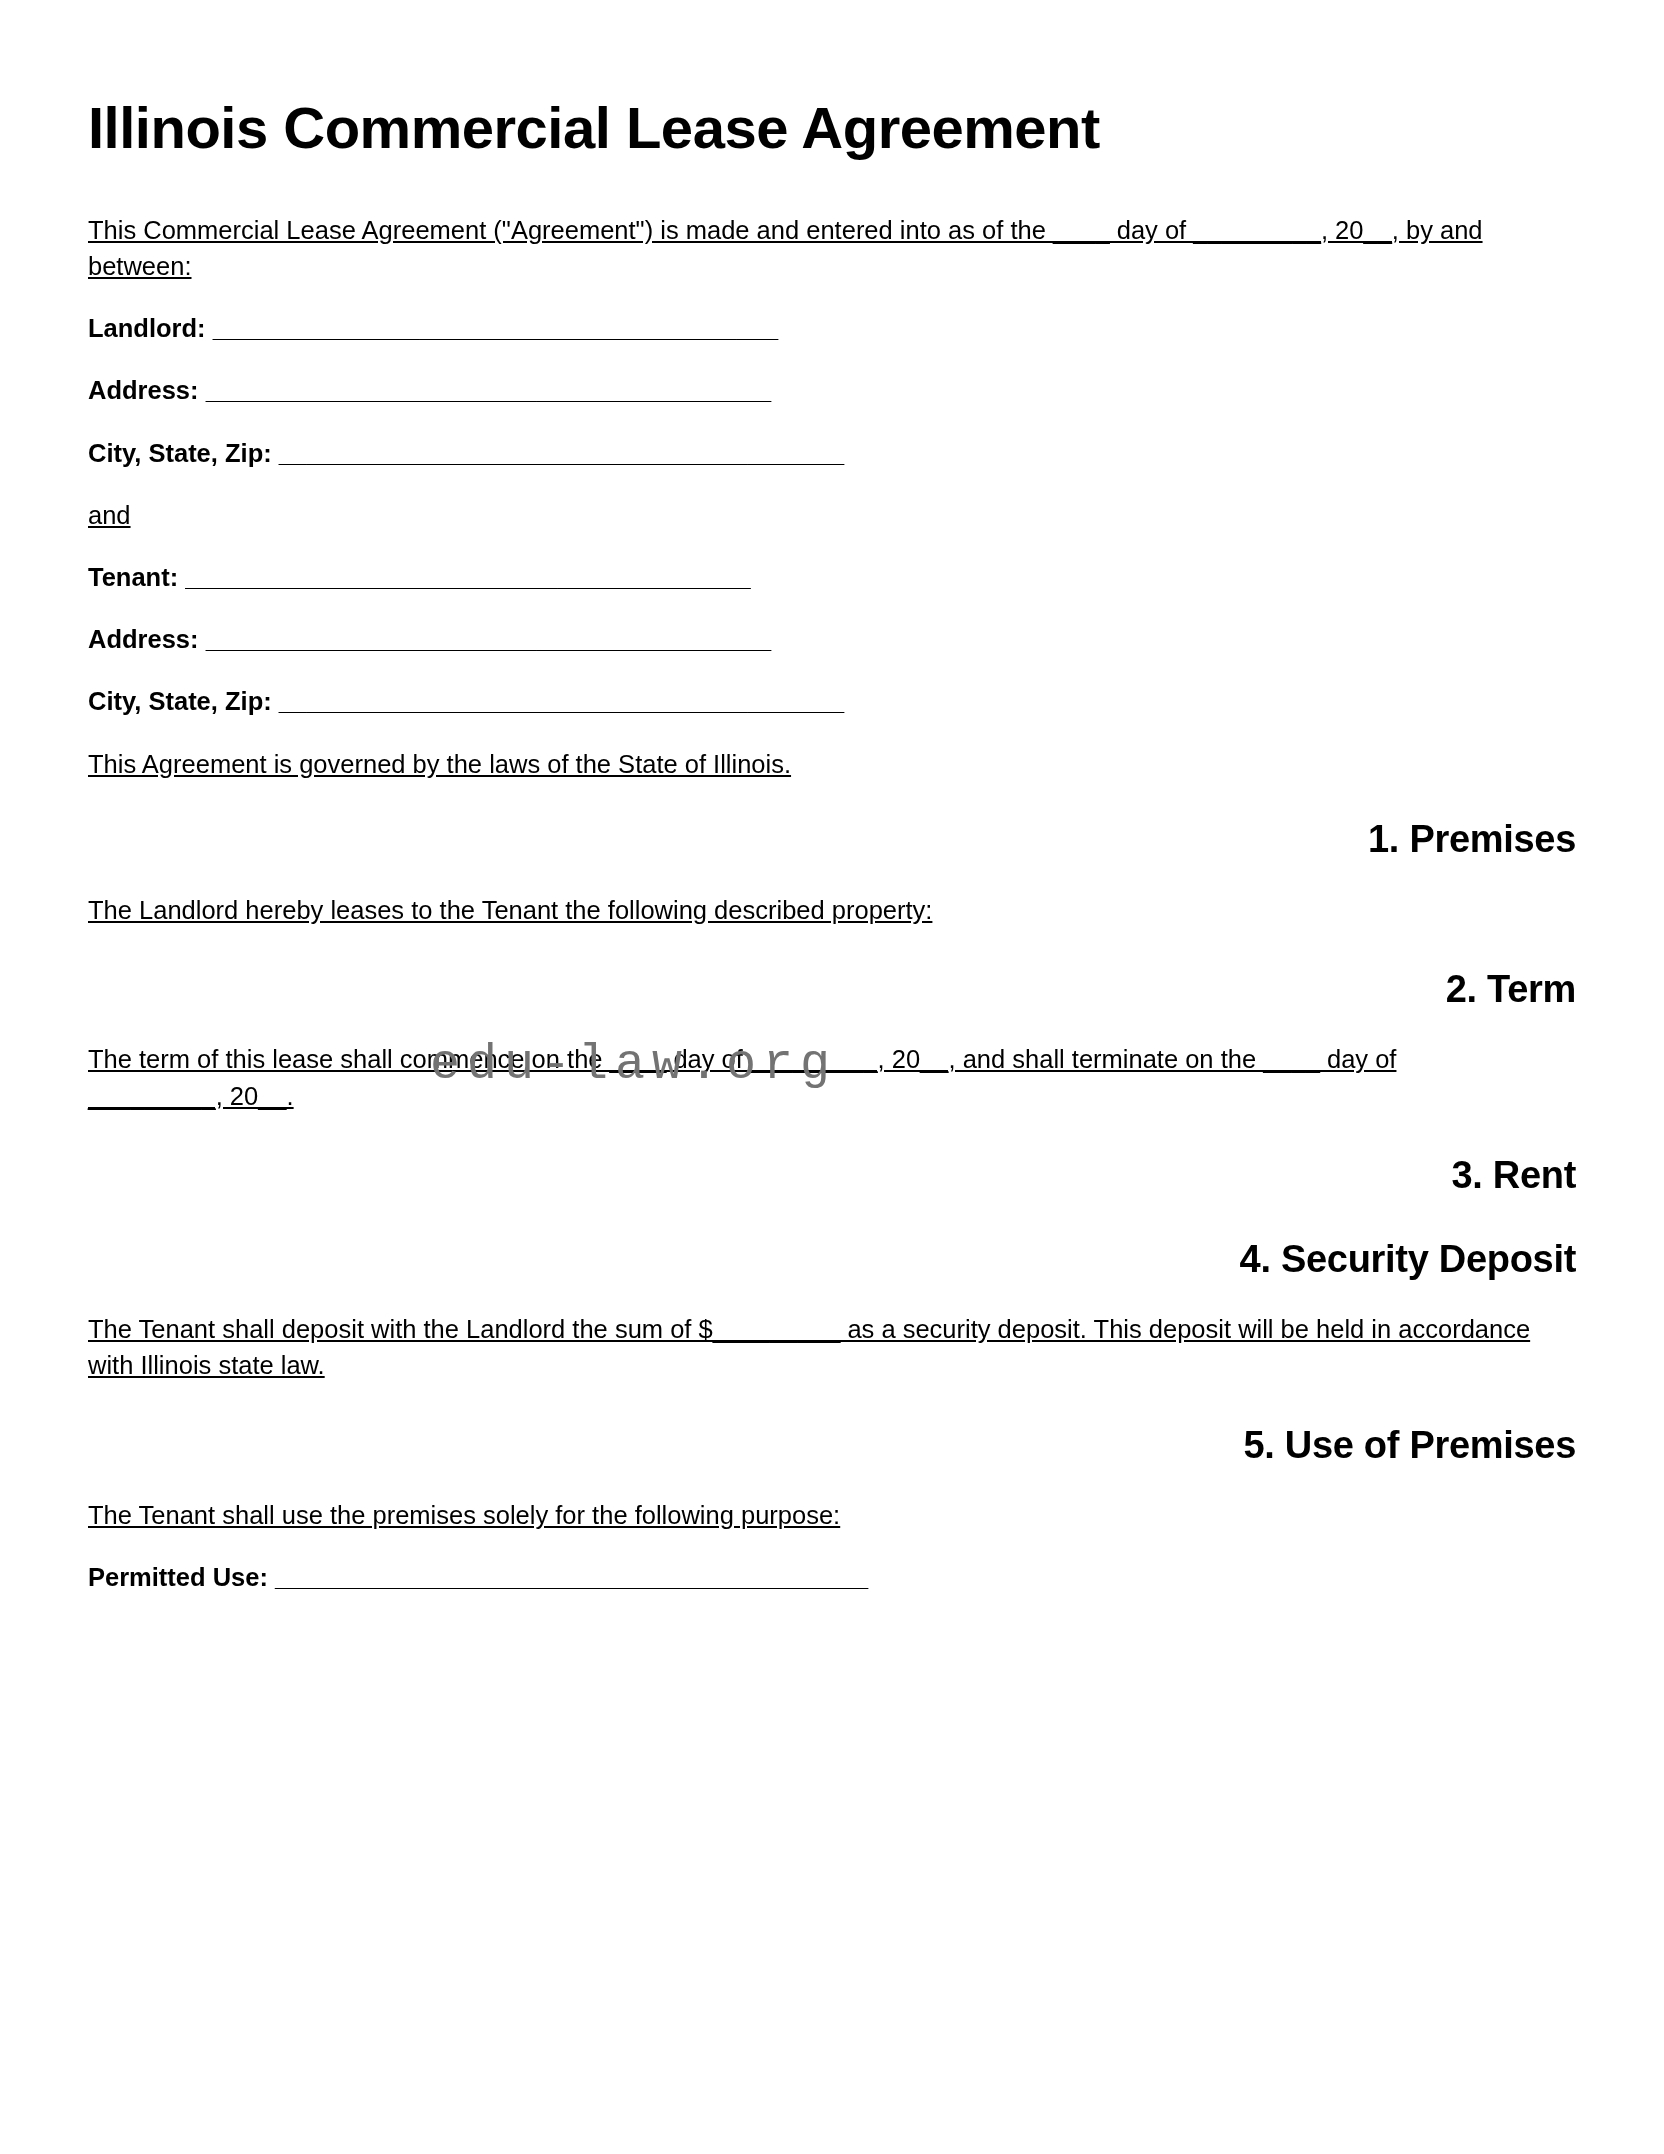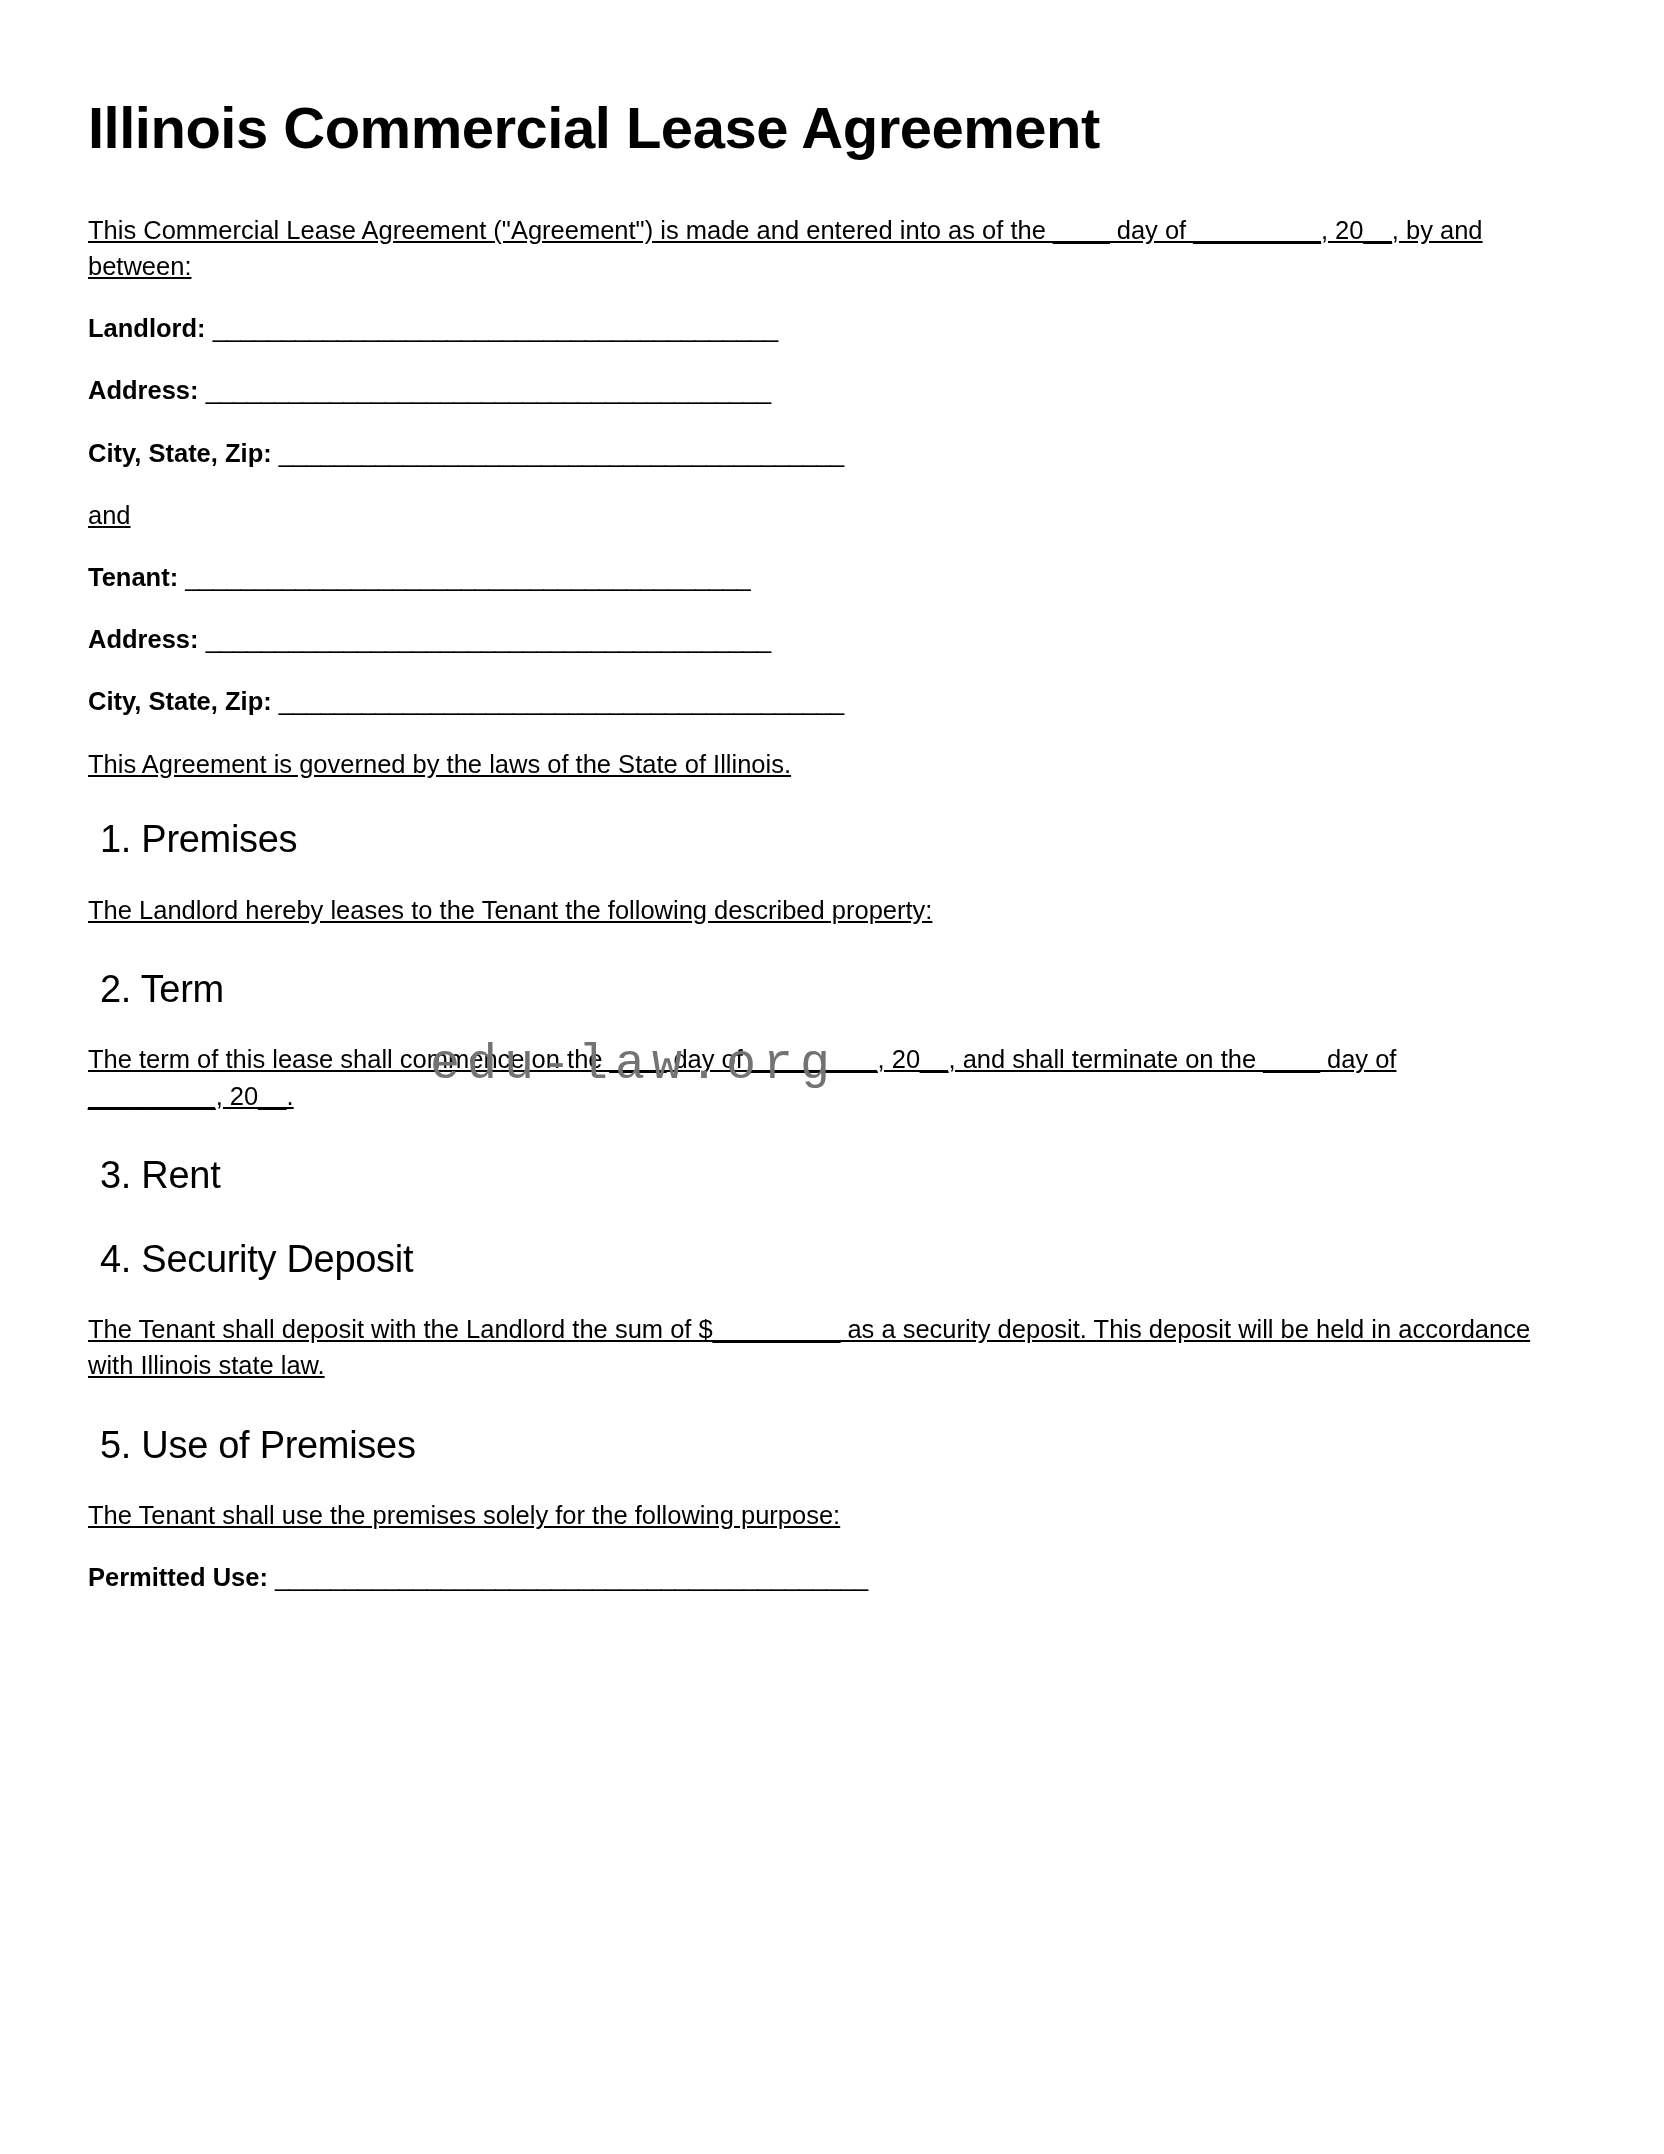--- a/index.html
+++ b/index.html
@@ -47,31 +47,32 @@
     font-size: 25.5px;
     line-height: 1.42;
     margin: 0 0 26px 0;
     color: #000000;
     white-space: nowrap;
   }
   .field-line .lbl {
     font-weight: bold;
   }
   .field-line .blank {
-    font-weight: normal;
+    font-weight: bold;
     letter-spacing: -0.4px;
   }
 
   .sec-heading {
     font-size: 38px;
-    font-weight: normal;
+    font-weight: bold;
     line-height: 1.15;
-    margin: 40px 0 30px 12px;
+    margin: 40px 0 30px 4px;
     letter-spacing: -0.3px;
     color: #000000;
+    text-align: right;
   }
 
   .sec-heading.first {
     margin-top: 36px;
   }
 
   
   #watermark {
     position: absolute;
     left: 430px;

